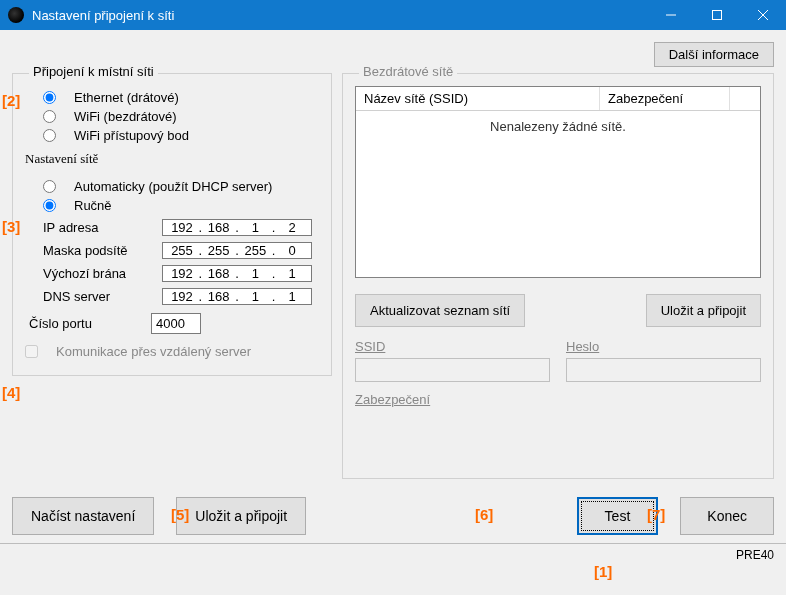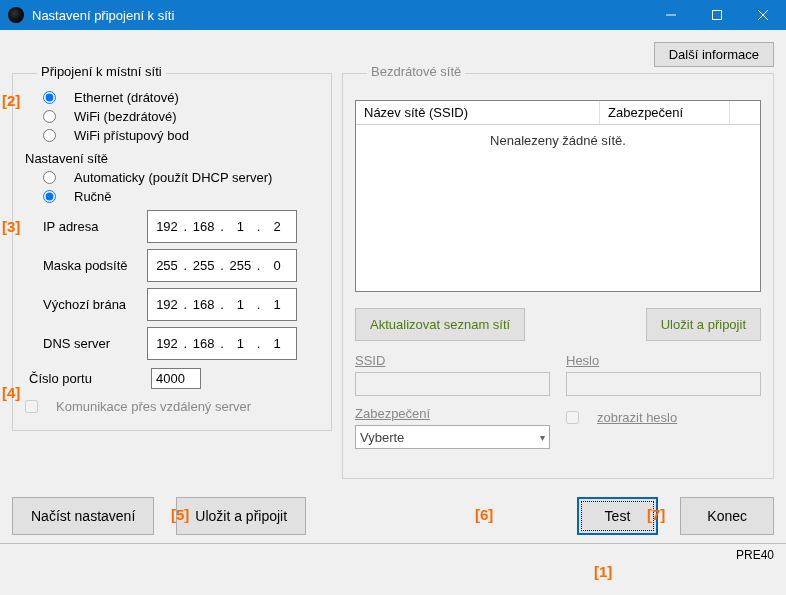--- a/index.html
+++ b/index.html
@@ -45,67 +45,67 @@
   margin-bottom: 6px;
 }
 .btn {
   background: #e1e1e1;
   border: 1px solid #adadad;
   padding: 4px 14px;
   font-size: 13px;
   cursor: pointer;
 }
 .btn[disabled] {
-  color: #4d7c0f; cursor: default; background: #e1e1e1; border-color: #c0c0c0;
+  color: #000000; cursor: default; background: #e1e1e1; border-color: #c0c0c0;
 }
 .main-cols {
   display: flex;
   gap: 10px;
 }
 .group {
   border: 1px solid #d0d0d0;
   background: #f0f0f0;
   padding: 10px 12px 12px 12px;
   position: relative;
 }
 .group .legend {
   position: absolute;
   top: -10px;
-  left: 24px;
+  left: 16px;
   background: #f0f0f0;
   padding: 0 4px;
   font-size: 13px;
 }
 .col-left { width: 320px; display:flex; flex-direction:column; gap:10px; }
 .col-right { flex: 1; }
 
 .radio-row, .check-row {
   display: flex;
   align-items: center;
   gap: 18px;
   margin: 4px 0;
 }
 .radio-row input, .check-row input { margin: 0; }
 .indent { margin-left: 18px; }
 
-.sub-head { margin: 8px 0 4px 0; }
+.sub-head { margin: 8px 0 12px 0; font-family: Liberation Serif, serif; }
 
 .ip-row {
   display: flex;
   align-items: center;
   margin: 6px 0 6px 18px;
-  gap: 4px;
+  gap: 19px;
 }
 .ip-row .lbl { width: 100px; }
 .ip-field {
   display: flex;
   align-items: center;
   background: #fff;
   border: 1px solid #7a7a7a;
-  padding: 8px 4px;
+  padding: 0 4px;
   width: 150px;
 }
 .ip-field input {
   width: 30px;
   border: none;
   text-align: center;
   font-size: 13px;
   outline: none;
 }
 .ip-field .dot { width: 8px; text-align: center; }
@@ -315,51 +315,43 @@
           <input type="checkbox" disabled="" style="">
           <span>Komunikace přes vzdálený server</span>
         </label>
       </div>
     </div>
 
     <div class="col-right">
       <div class="group wifi-group">
         <div class="legend disabled-text">Bezdrátové sítě</div>
 
-        <div class="wifi-table" style="margin-top:16px;">
+        <div class="wifi-table" style="margin-top:2px;">
           <div class="thead">
             <div class="th ssid">Název sítě (SSID)</div>
             <div class="th sec">Zabezpečení</div>
             <div class="th pad"></div>
           </div>
           <div class="tbody">Nenalezeny žádné sítě.</div>
         </div>
 
         <div class="wifi-btns">
           <button class="btn" disabled="">Aktualizovat seznam sítí</button>
           <button class="btn" disabled="">Uložit a připojit</button>
         </div>
 
         <div class="wifi-form">
           <div class="col">
             <label>SSID</label>
             <input class="tinput" disabled="" style="">
             <label style="margin-top:6px;">Zabezpečení</label>
-            <div class="selectx">
-              <span>Vyberte</span>
-              <span class="chev">▾</span>
-            </div>
           </div>
           <div class="col">
             <label>Heslo</label>
             <input class="tinput" disabled="" type="password" style="">
-            <label class="check-row disabled-text" style="margin-top:10px;">
-              <input type="checkbox" disabled="" style="">
-              <span>zobrazit heslo</span>
-            </label>
           </div>
         </div>
       </div>
     </div>
   </div>
 
   <div class="bottom-btns">
     <button class="btn">Načíst nastavení</button>
     <button class="btn">Uložit a připojit</button>
     <div class="spacer"></div>

